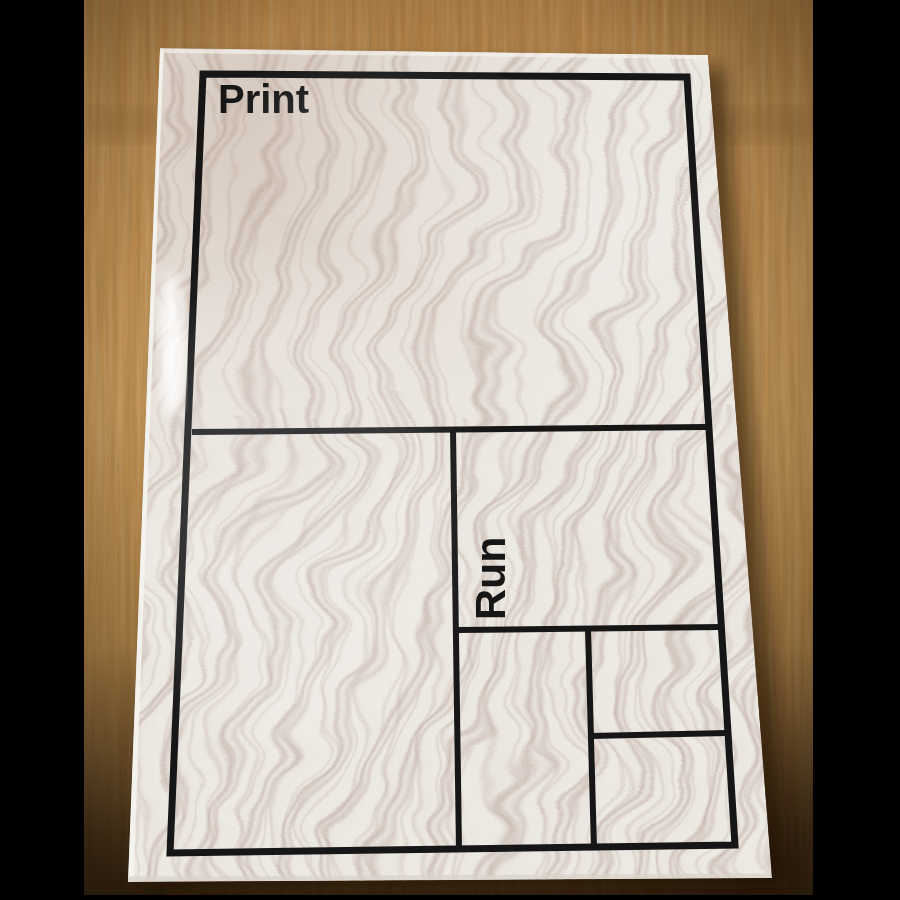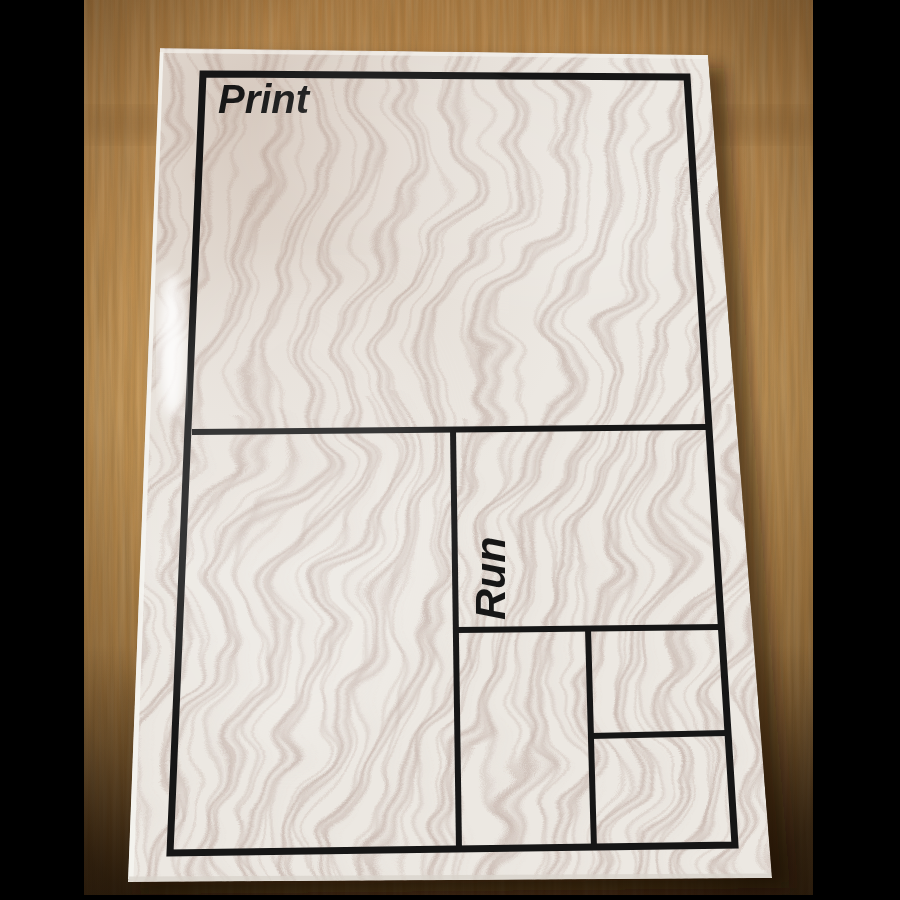--- a/index.html
+++ b/index.html
@@ -8,21 +8,20 @@
     background: #000;
     width: 900px;
     height: 900px;
     overflow: hidden;
     font-family: "Liberation Sans", sans-serif;
   }
   .stage {
     position: relative;
     width: 900px;
     height: 900px;
-    font-style: italic;
   }
   svg { display: block; }
   text {
     font-family: "Liberation Sans", "DejaVu Sans", sans-serif;
     font-weight: bold;
   }
 </style>
 </head>
 <body>
 

